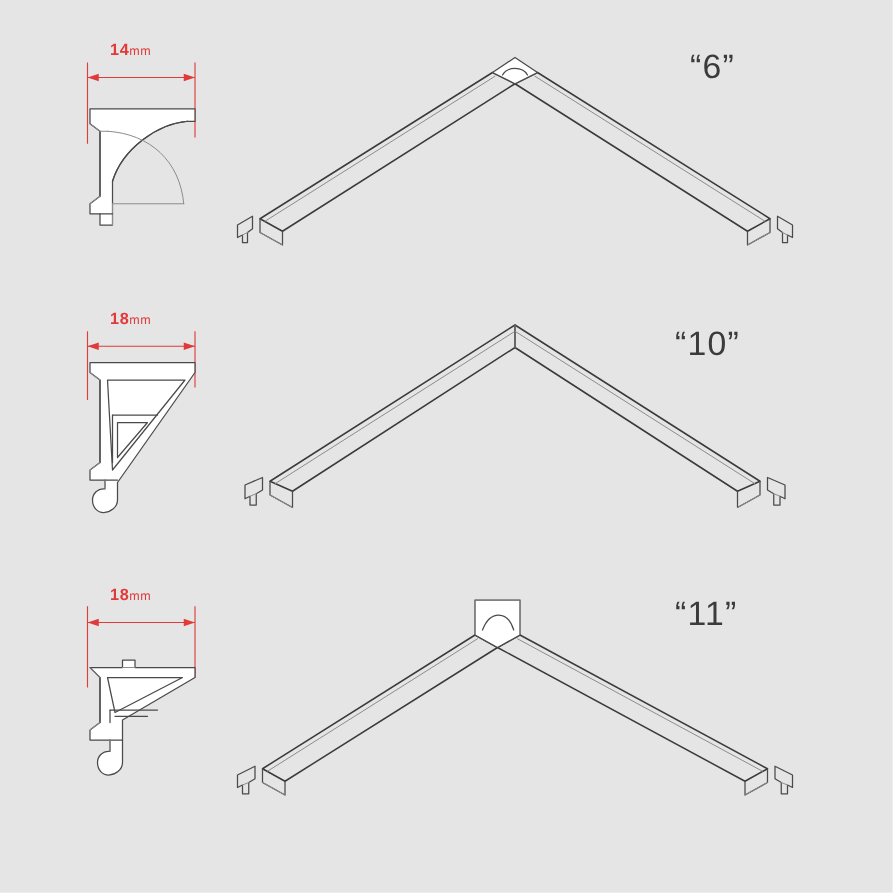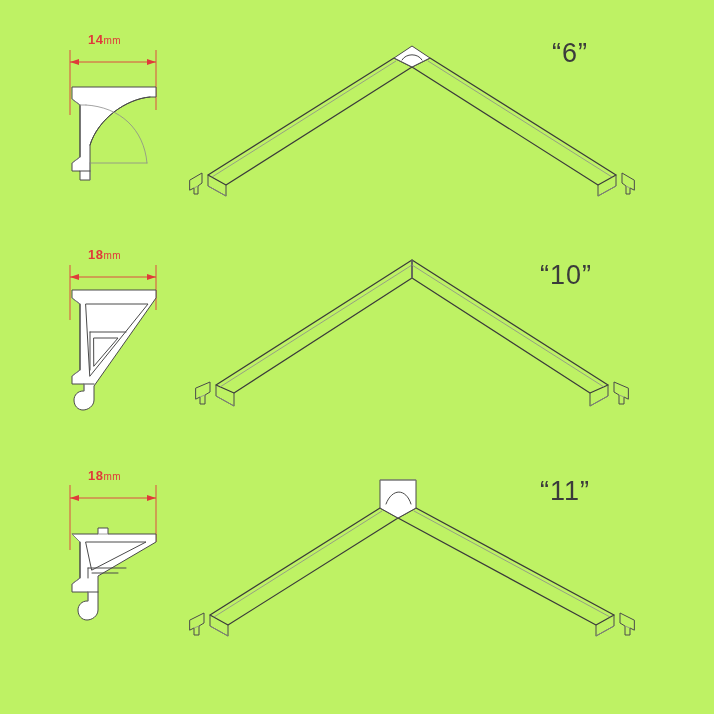--- a/index.html
+++ b/index.html
@@ -13,21 +13,21 @@
     font-family: "Liberation Sans", sans-serif;
     position: relative;
     overflow: hidden;
   }
   #sheet {
     position: absolute;
     left: 0;
     top: 0;
     width: 714px;
     height: 714px;
-    background: #bef264;
+    background: #e5e5e5;
   }
   .row {
     position: absolute;
     left: 0;
     width: 714px;
   }
   .row-1 { top: 0px;   height: 230px; }
   .row-2 { top: 225px; height: 215px; }
   .row-3 { top: 440px; height: 230px; }
 

